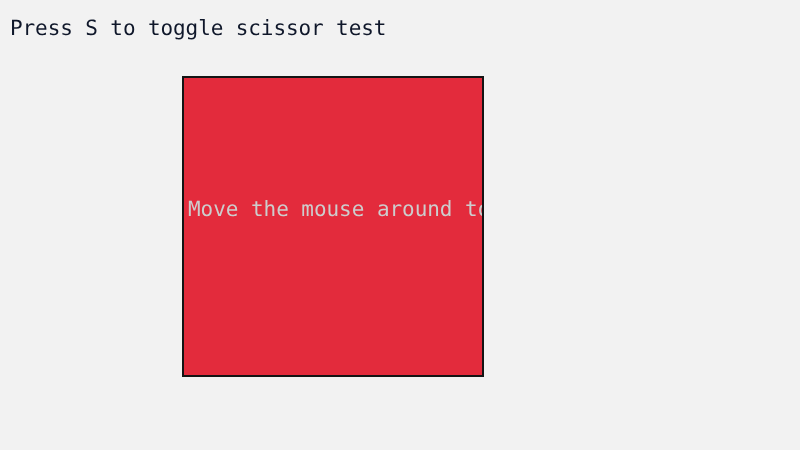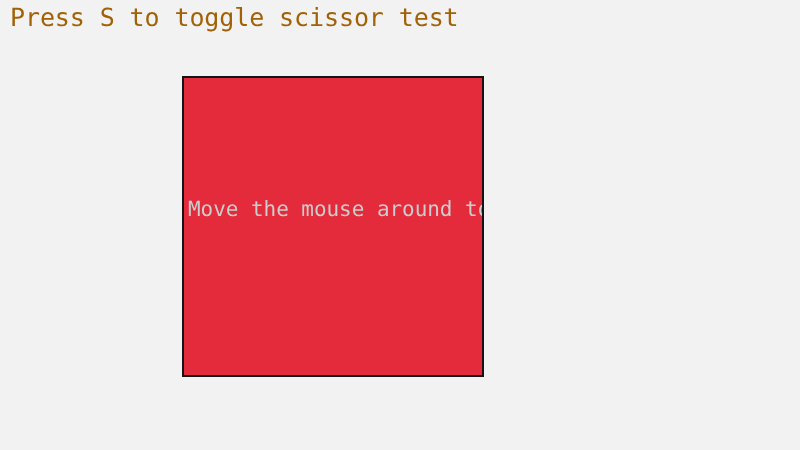--- a/index.html
+++ b/index.html
@@ -19,26 +19,26 @@
     width: 800px;
     height: 450px;
     background: #f2f2f2;
     overflow: hidden;
   }
 
   
   #instruction-text {
     position: absolute;
     left: 10px;
-    top: 6px;
+    top: 16px;
     font-family: "DejaVu Sans Mono", monospace;
-    font-size: 25px;
+    font-size: 21px;
     line-height: 24px;
     letter-spacing: -0.1px;
-    color: #a16207;
+    color: #0f172a;
     white-space: pre;
     -webkit-font-smoothing: none;
     font-smooth: never;
     text-rendering: geometricPrecision;
   }
 
   
   #scissor-rect {
     position: absolute;
     left: 182px;

